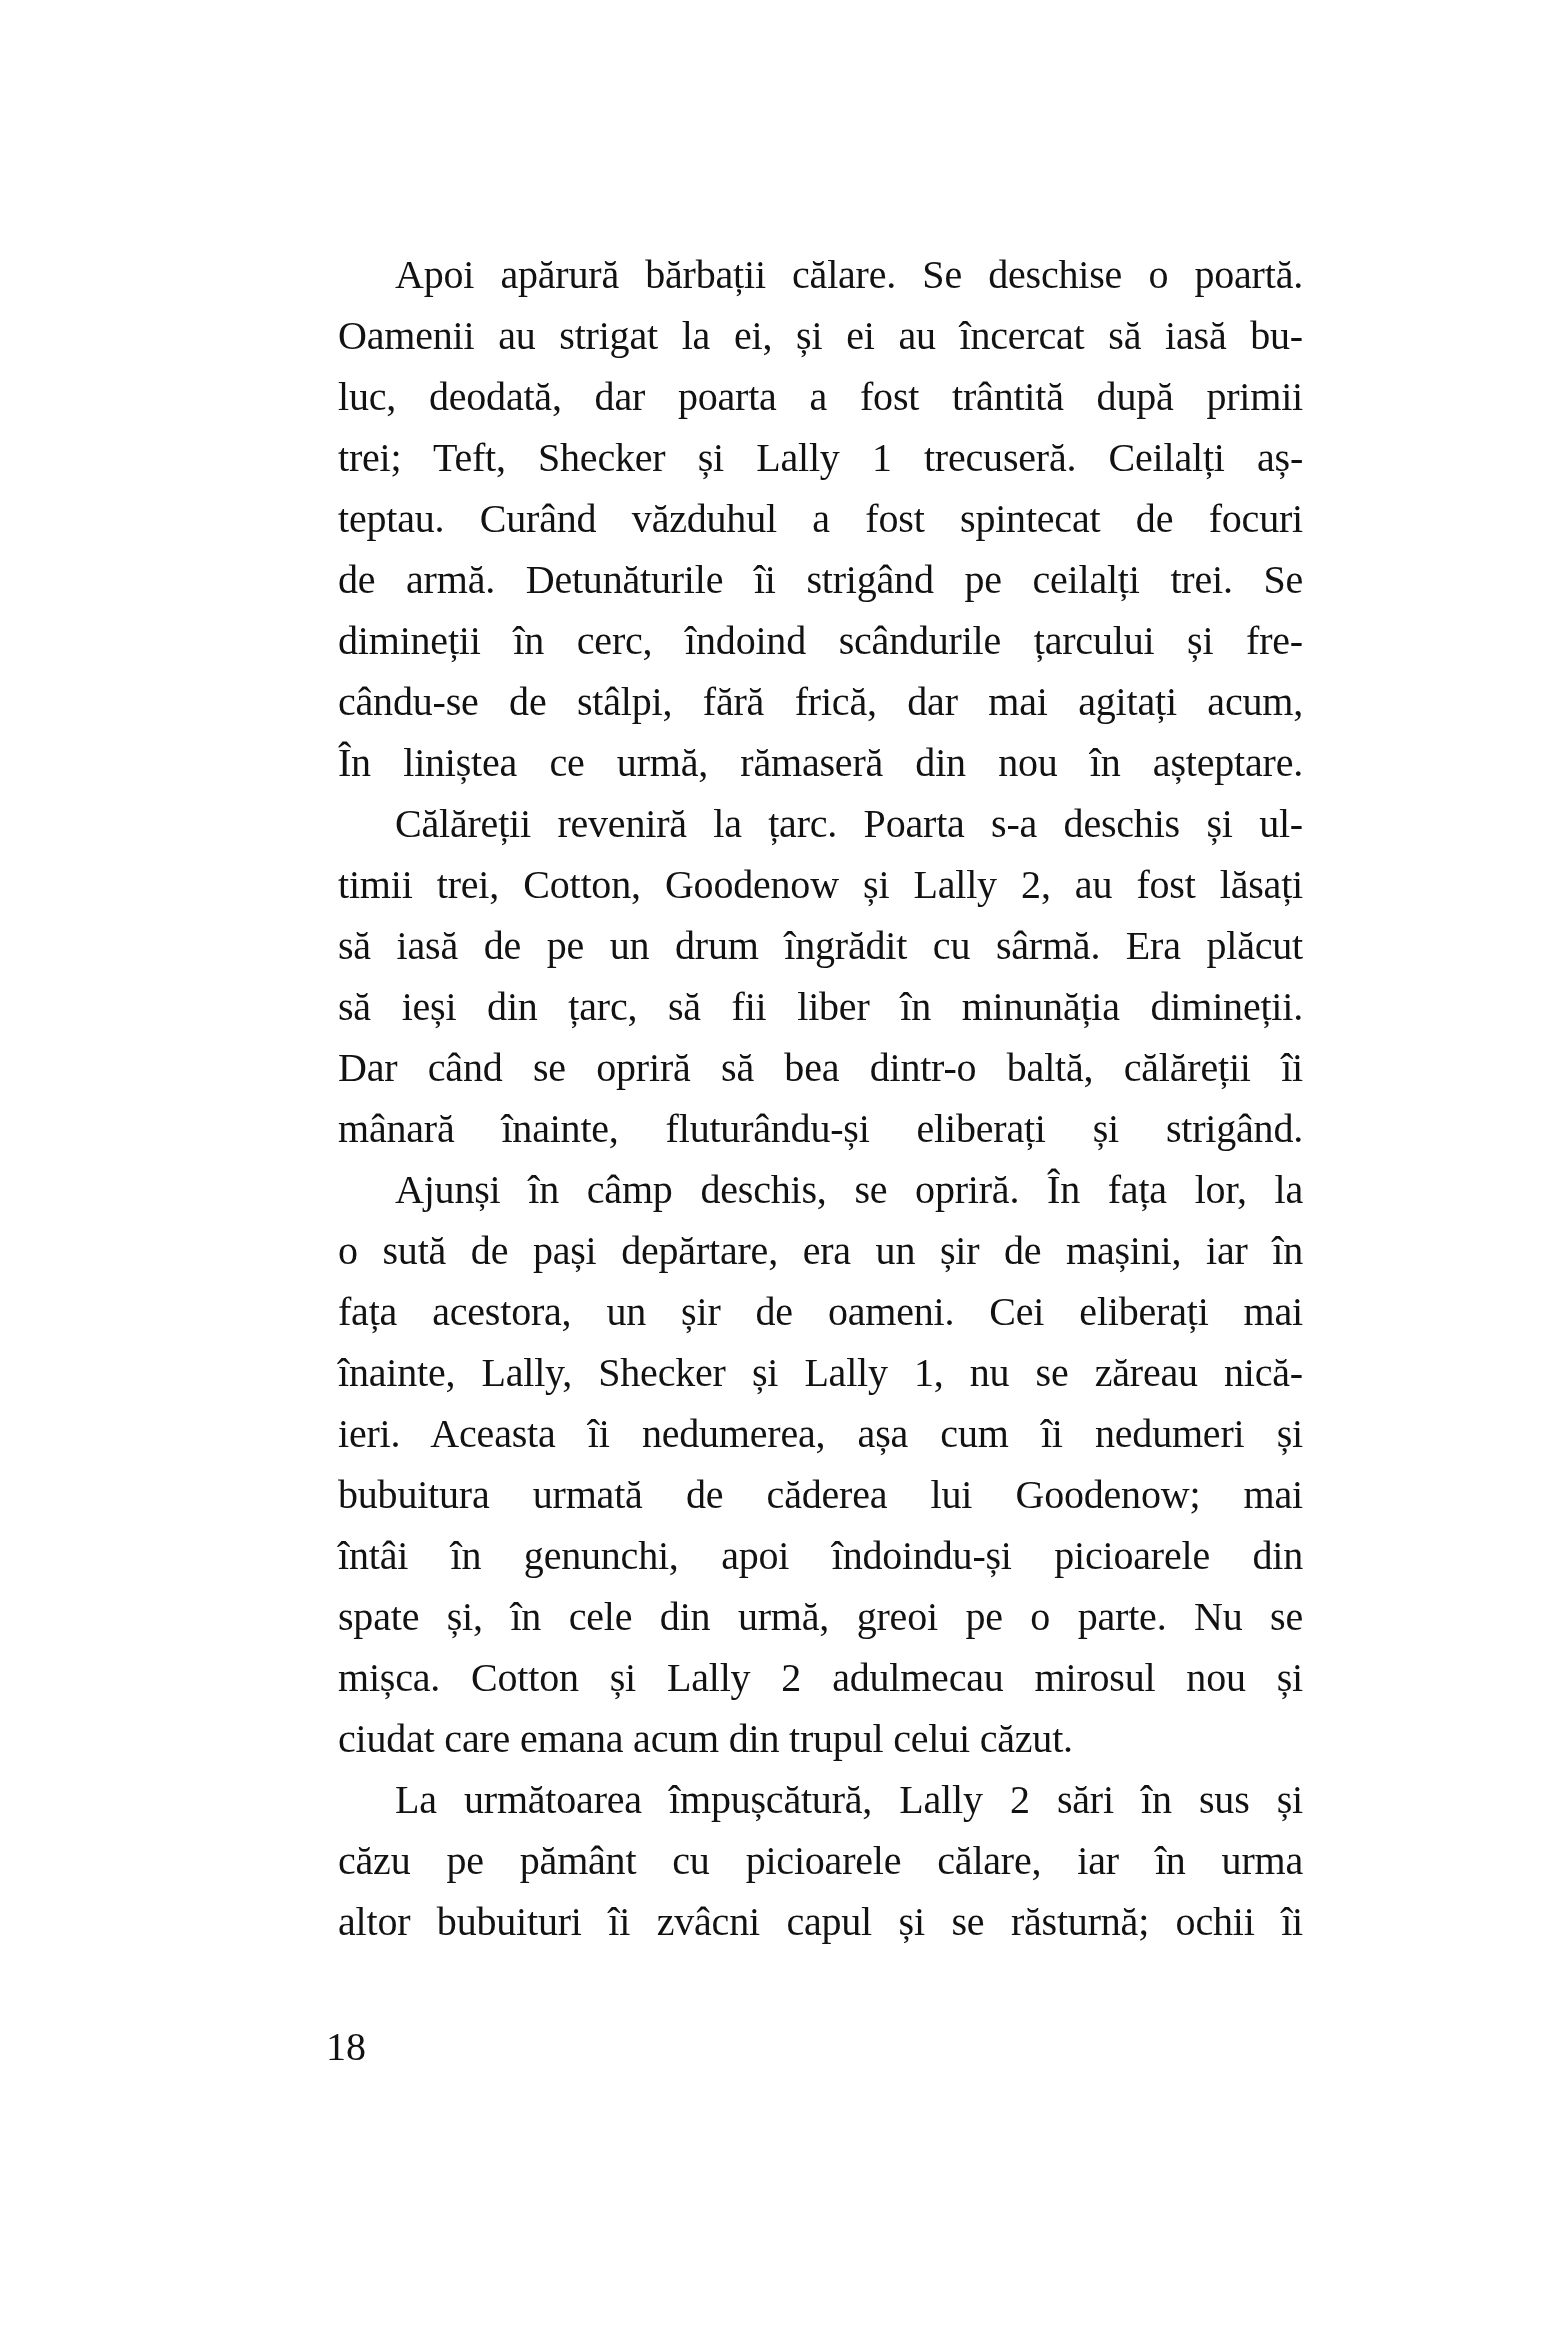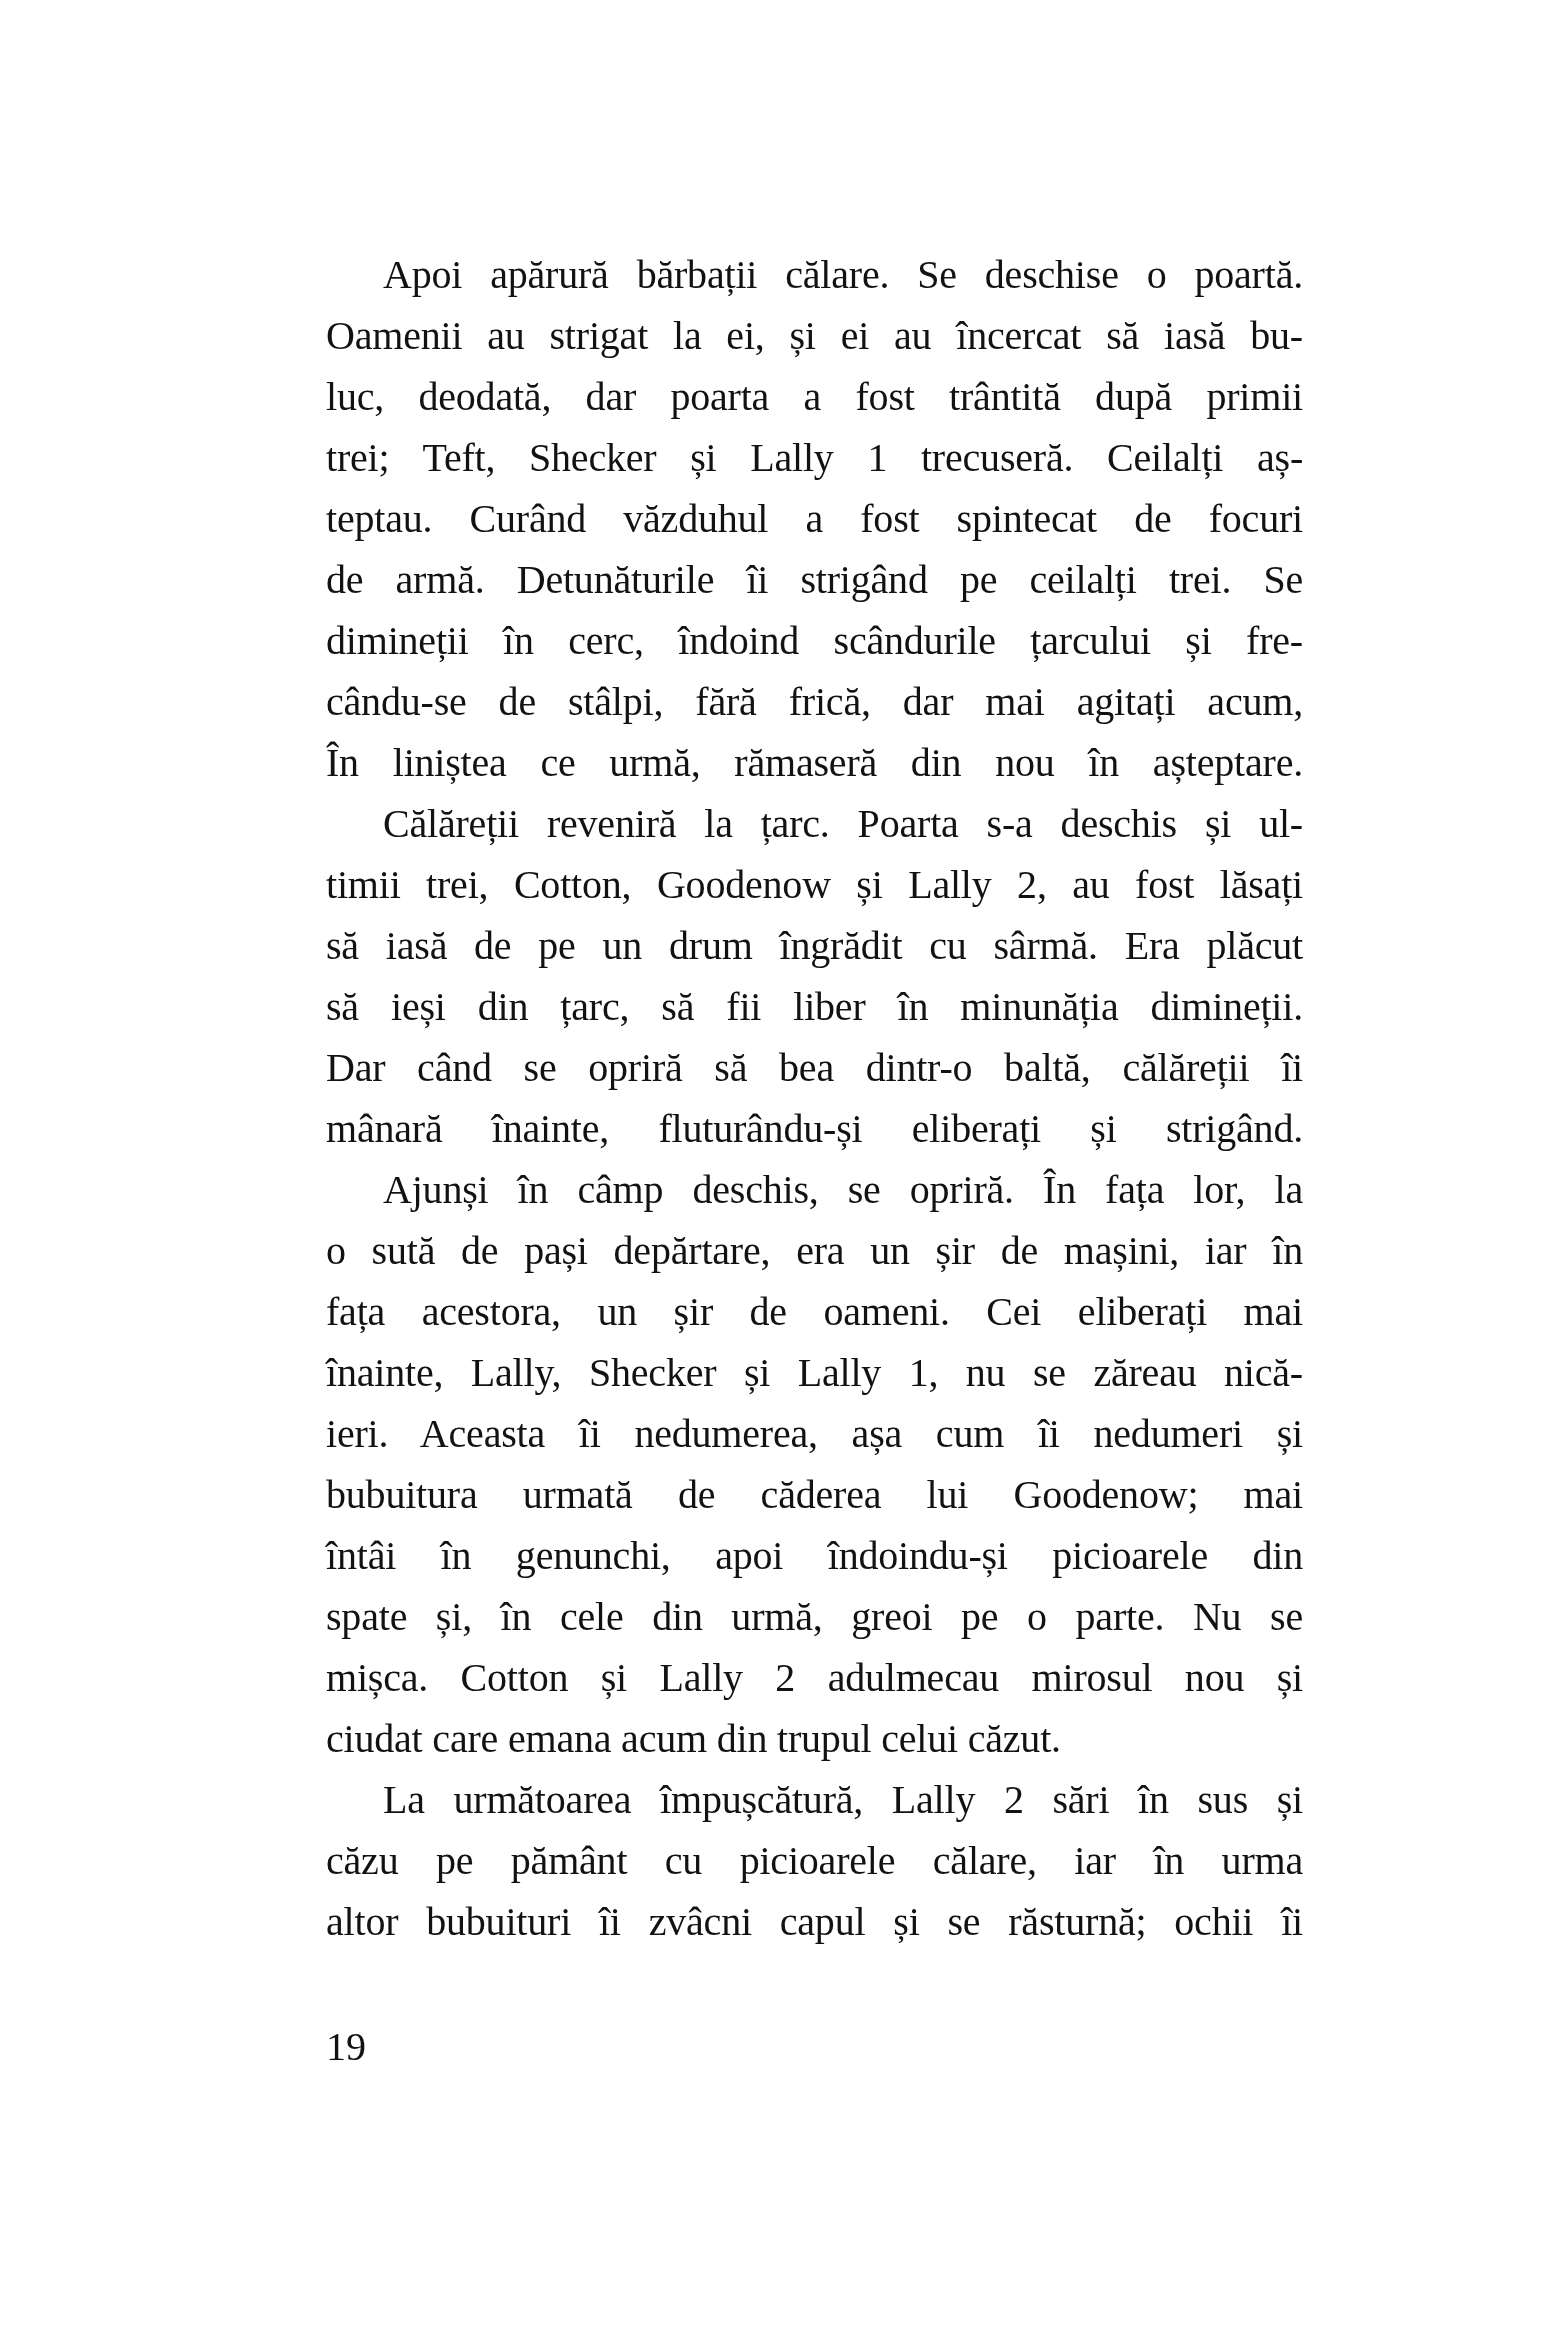--- a/index.html
+++ b/index.html
@@ -23,20 +23,21 @@
     width: 977px;
   }
   .line {
     font-size: 40px;
     line-height: 61px;
     height: 61px;
     text-align: justify;
     text-align-last: justify;
     white-space: nowrap;
     letter-spacing: -0.2px;
+    margin-left: 12px;
   }
   .line.ragged {
     text-align: right;
     text-align-last: left;
   }
   .line.indent {
     text-indent: 57px;
   }
   .page-number {
     position: absolute;
@@ -73,15 +74,15 @@
       <div class="line">ieri. Aceasta îi nedumerea, așa cum îi nedumeri și</div>
       <div class="line">bubuitura urmată de căderea lui Goodenow; mai</div>
       <div class="line">întâi în genunchi, apoi îndoindu-și picioarele din</div>
       <div class="line">spate și, în cele din urmă, greoi pe o parte. Nu se</div>
       <div class="line">mișca. Cotton și Lally 2 adulmecau mirosul nou și</div>
       <div class="line ragged">ciudat care emana acum din trupul celui căzut.</div>
       <div class="line indent">La următoarea împușcătură, Lally 2 sări în sus și</div>
       <div class="line">căzu pe pământ cu picioarele călare, iar în urma</div>
       <div class="line">altor bubuituri îi zvâcni capul și se răsturnă; ochii îi</div>
     </div>
-  <div class="page-number">19</div>
+  <div class="page-number">18</div>
 </div>
 
 
 </body></html>

